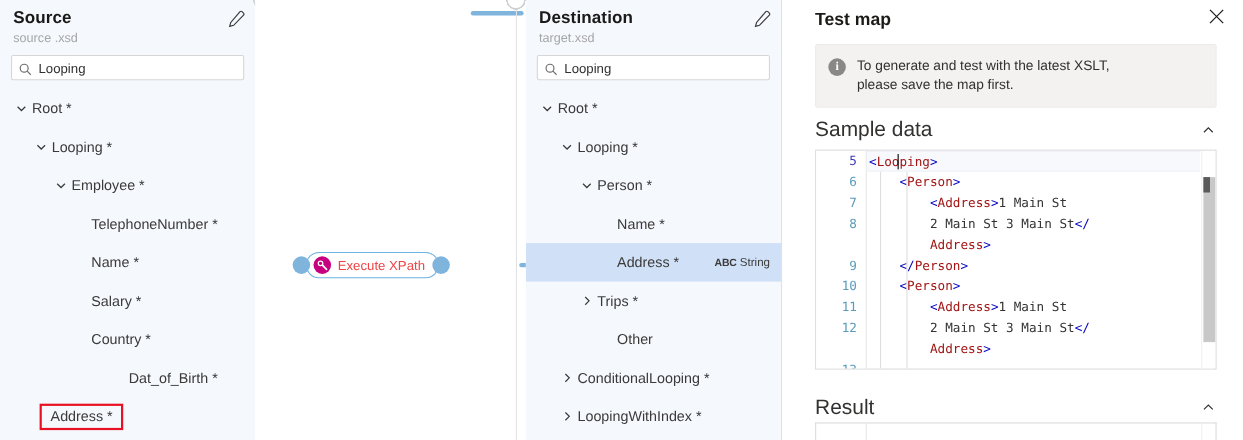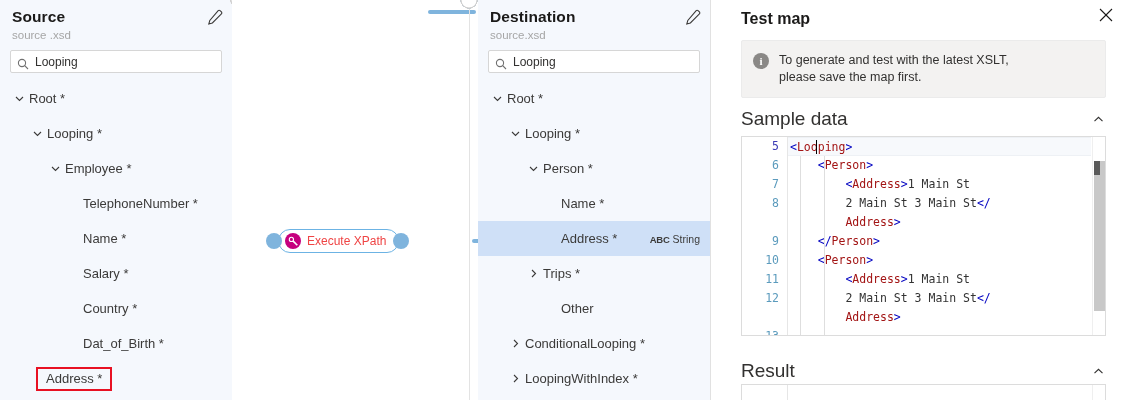--- a/index.html
+++ b/index.html
@@ -264,21 +264,21 @@
           <span class="lbl">Name *</span>
         </div>
         <div class="tree-row" style="padding-left: 66px;">
           <span class="chev none"></span>
           <span class="lbl">Salary *</span>
         </div>
         <div class="tree-row" style="padding-left: 66px;">
           <span class="chev none"></span>
           <span class="lbl">Country *</span>
         </div>
-        <div class="tree-row" style="padding-left: 66px;">
+        <div class="tree-row" style="padding-left: 66px; justify-content: center;">
           <span class="chev none"></span>
           <span class="lbl">Dat_of_Birth *</span>
         </div>
         <div class="tree-row">
           <div class="redbox"><span class="lbl">Address *</span></div>
         </div>
       </div>
   </div>
   <div class="rail" id="source-rail">
       <div class="dot" style="left: 0px;"></div>
@@ -313,21 +313,21 @@
         </span>
         <span class="node-label">Execute XPath</span>
       </div>
     </div>
     <div class="wire" style="left:240px;width:22px;top:239px;"></div>
   </div>
 
   <div class="tree-panel" id="destination-panel">
     <div class="panel-head">
       <div class="panel-title">Destination</div>
-      <div class="panel-sub">source.xsd</div>
+      <div class="panel-sub">target.xsd</div>
       <div class="edit-icon">
         <svg width="16" height="16" viewBox="0 0 16 16">
             <path d="M11.2 1.6a1.3 1.3 0 0 1 1.85 0l1.35 1.35a1.3 1.3 0 0 1 0 1.85L5.4 14.0l-3.6 1.0 1.0-3.6z" fill="none" stroke="#3b3a39" stroke-width="1.1"></path>
           </svg>
       </div>
     </div>
     <div class="search-box">
       <span class="sicon">
         <svg width="12" height="12" viewBox="0 0 12 12">
             <circle cx="5" cy="5" r="3.6" fill="none" stroke="#707070" stroke-width="1.1"></circle>

